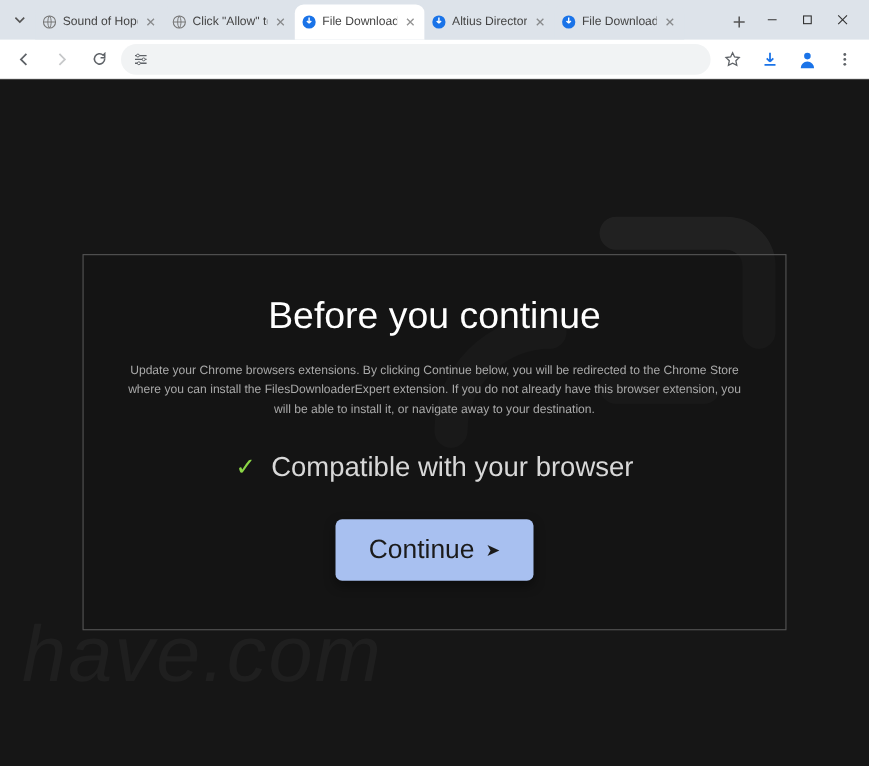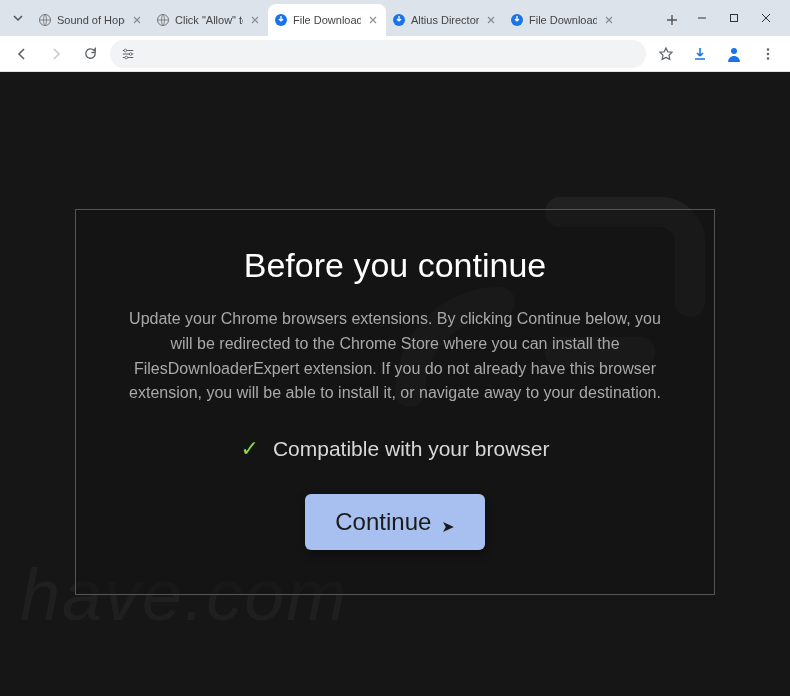--- a/index.html
+++ b/index.html
@@ -21,25 +21,25 @@
   .toolbar .nav-btn.disabled { opacity: 0.35; }
   .addressbar { flex: 1; height: 28px; background: #f1f3f4; border-radius: 14px; display: flex; align-items: center; padding: 0 10px; gap: 8px; }
   .addressbar .site-icon { width: 16px; height: 16px; display:flex; align-items:center; justify-content:center; }
   .toolbar .action-btn { width: 28px; height: 28px; display: flex; align-items: center; justify-content: center; cursor: pointer; border-radius: 4px; }
   .content { position: absolute; left: 0; right: 0; top: 72px; bottom: 0; background: #161616; display:flex; align-items:center; justify-content:center; }
   .watermark { position:absolute; left:0; right:0; top:0; bottom:0; pointer-events:none; overflow:hidden; }
   .watermark .mono { position:absolute; top:100px; right:60px; }
   .watermark .txt { position:absolute; bottom:60px; left:20px; font-size:72px; font-weight:400; color:rgba(255,255,255,0.04); font-style:italic; letter-spacing:2px; }
   .modal { position: relative; width: 640px; border: 1px solid #555; background: rgba(20,20,20,0.6); padding: 36px 40px 44px; text-align: center; z-index:2;margin-top:36px; }
   .modal h1 { color: #fff; font-size: 34px; font-weight: 400; margin-bottom: 22px; }
-  .modal p.desc { color: #a9a9a9; font-size: 16px; line-height: 1.55; margin-bottom: 30px; }
+  .modal p.desc { color: #a9a9a9; font-size: 11px; line-height: 1.55; margin-bottom: 30px; }
   .compat { display: flex; align-items: center; justify-content: center; gap: 14px; margin-bottom: 32px; }
   .compat .check { color: #8bd646; font-size: 22px; }
-  .compat .txt2 { color: #d8d8d8; font-size: 21px; }
-  .continue-btn { display: inline-flex; align-items: flex-end; gap: 10px; background: #a8c0f0; color: #1b1b1b; font-size: 24px; padding: 14px 30px; border: none; border-radius: 6px; cursor: pointer; box-shadow: 0 4px 10px rgba(0,0,0,0.4); }
+  .compat .txt2 { color: #d8d8d8; font-size: 25px; }
+  .continue-btn { display: inline-flex; align-items: center; gap: 10px; background: #a8c0f0; color: #1b1b1b; font-size: 24px; padding: 14px 30px; border: none; border-radius: 6px; cursor: pointer; box-shadow: 0 4px 10px rgba(0,0,0,0.4); }
   .continue-btn .arrow { font-size: 16px; }
   svg { display:block; }
 </style>
 </head>
 <body>
 
 <div class="browser-window">
 
   <div class="titlebar">
     <div class="tab-dropdown">

